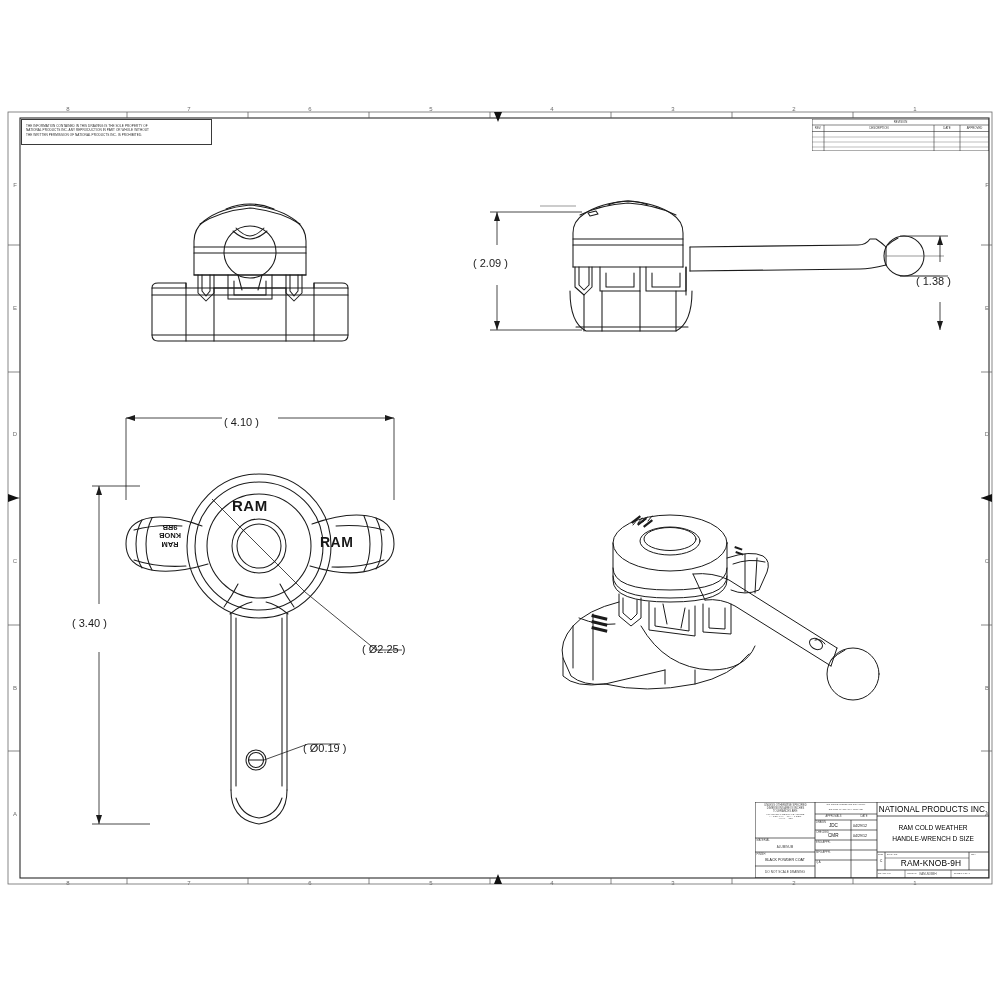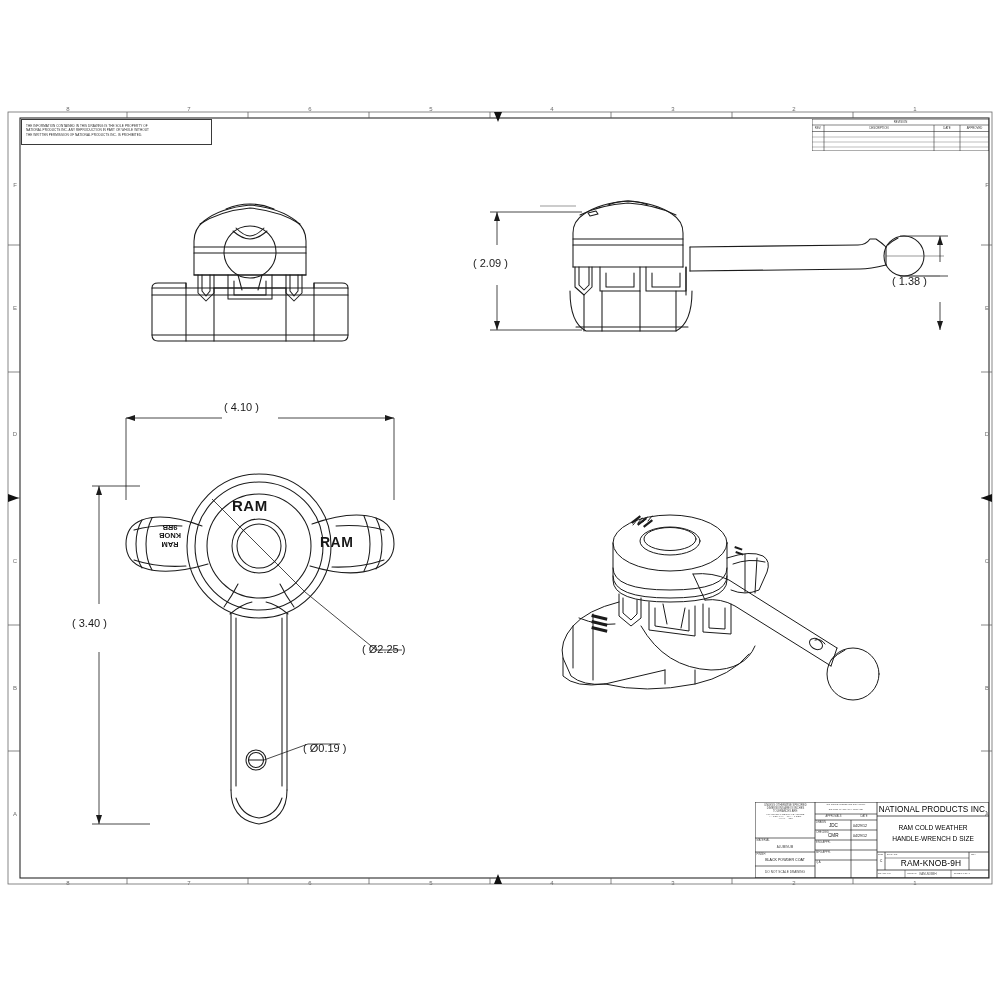--- a/index.html
+++ b/index.html
@@ -355,22 +355,22 @@
       <line x1="92" y1="486" x2="140" y2="486"></line>
       <line x1="92" y1="824" x2="150" y2="824"></line>
       <line x1="99" y1="486" x2="99" y2="604"></line>
       <line x1="99" y1="652" x2="99" y2="824"></line>
       <polygon points="99,486 96,495 102,495" fill="#1b1b1b" stroke="none"></polygon>
       <polygon points="99,824 96,815 102,815" fill="#1b1b1b" stroke="none"></polygon>
     </g>
   </svg>
 
   <div class="abs dim" style="left:473px; top:257px;">( 2.09 )</div>
-  <div class="abs dim" style="left:892px; top:275px;">( 1.38 )</div>
-  <div class="abs dim" style="left:224px; top:401px;">( 4.10 )</div>
+  <div class="abs dim" style="left:916px; top:275px;">( 1.38 )</div>
+  <div class="abs dim" style="left:224px; top:416px;">( 4.10 )</div>
   <div class="abs dim" style="left:72px; top:617px;">( 3.40 )</div>
   <div class="abs dim" style="left:362px; top:643px;">( Ø2.25 )</div>
   <div class="abs dim" style="left:303px; top:742px;">( Ø0.19 )</div>
 
   <div class="abs" style="left:755px; top:802px; width:234px; height:76px;">
     <svg width="234" height="76" viewBox="0 0 234 76">
       <rect x="0" y="0" width="234" height="76" fill="none" stroke="#2a2a2a" stroke-width="1"></rect>
 
       <line x1="60" y1="0" x2="60" y2="76" stroke="#2a2a2a" stroke-width="0.8"></line>
       <line x1="122" y1="0" x2="122" y2="76" stroke="#2a2a2a" stroke-width="0.8"></line>

